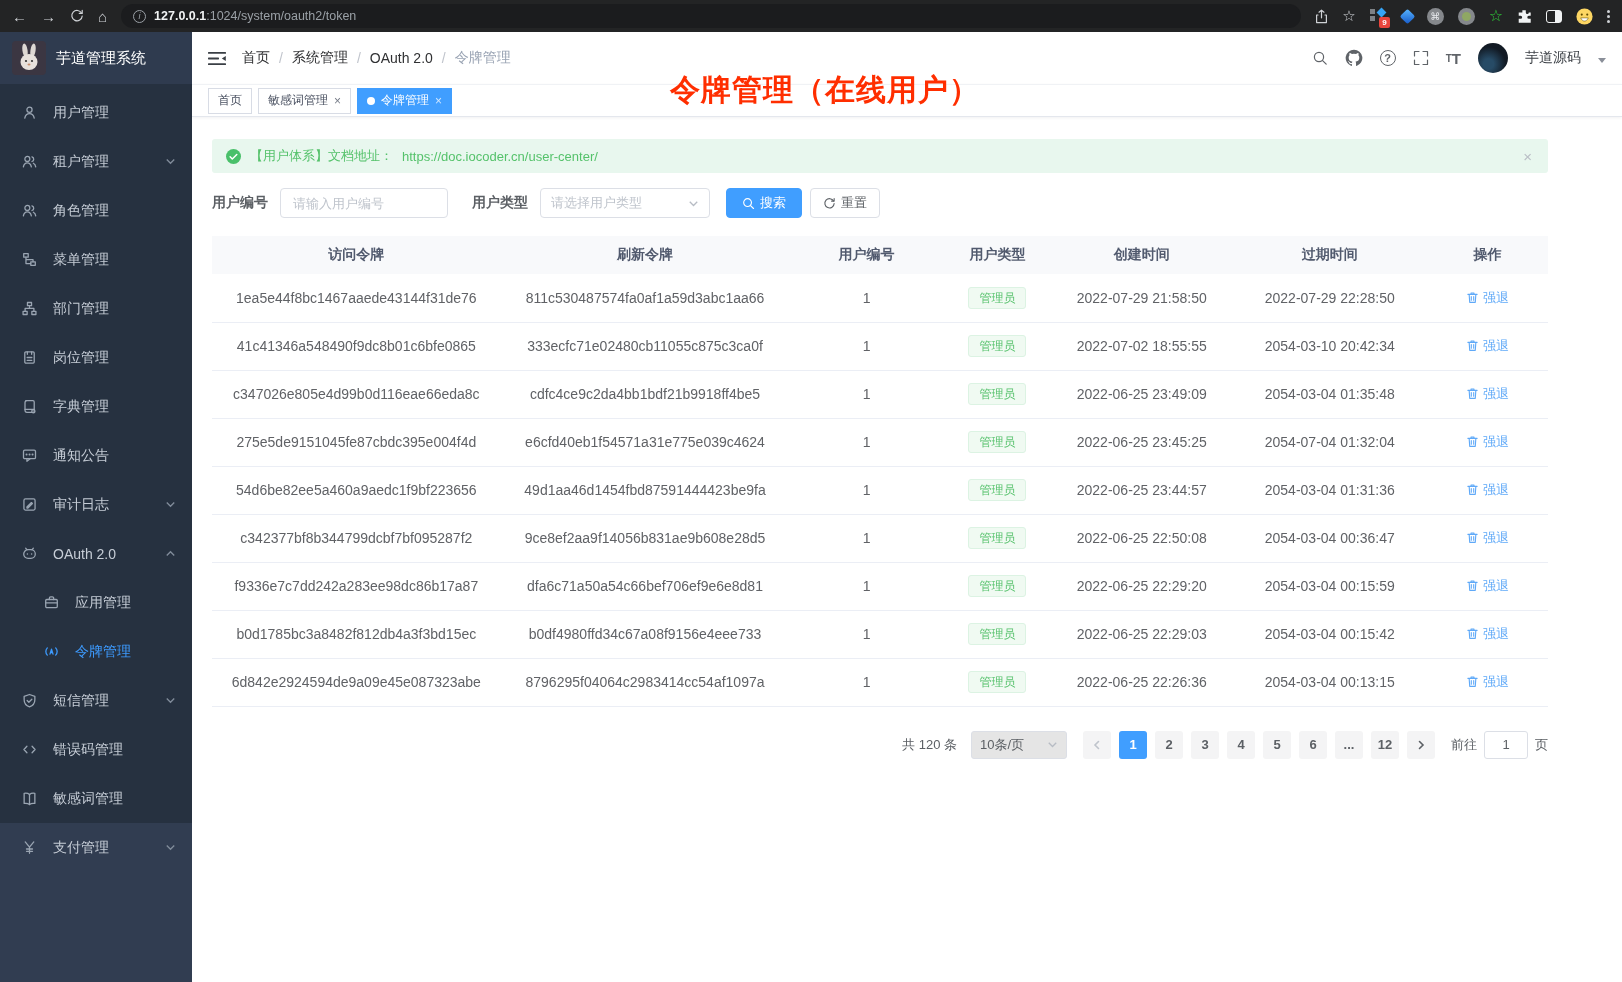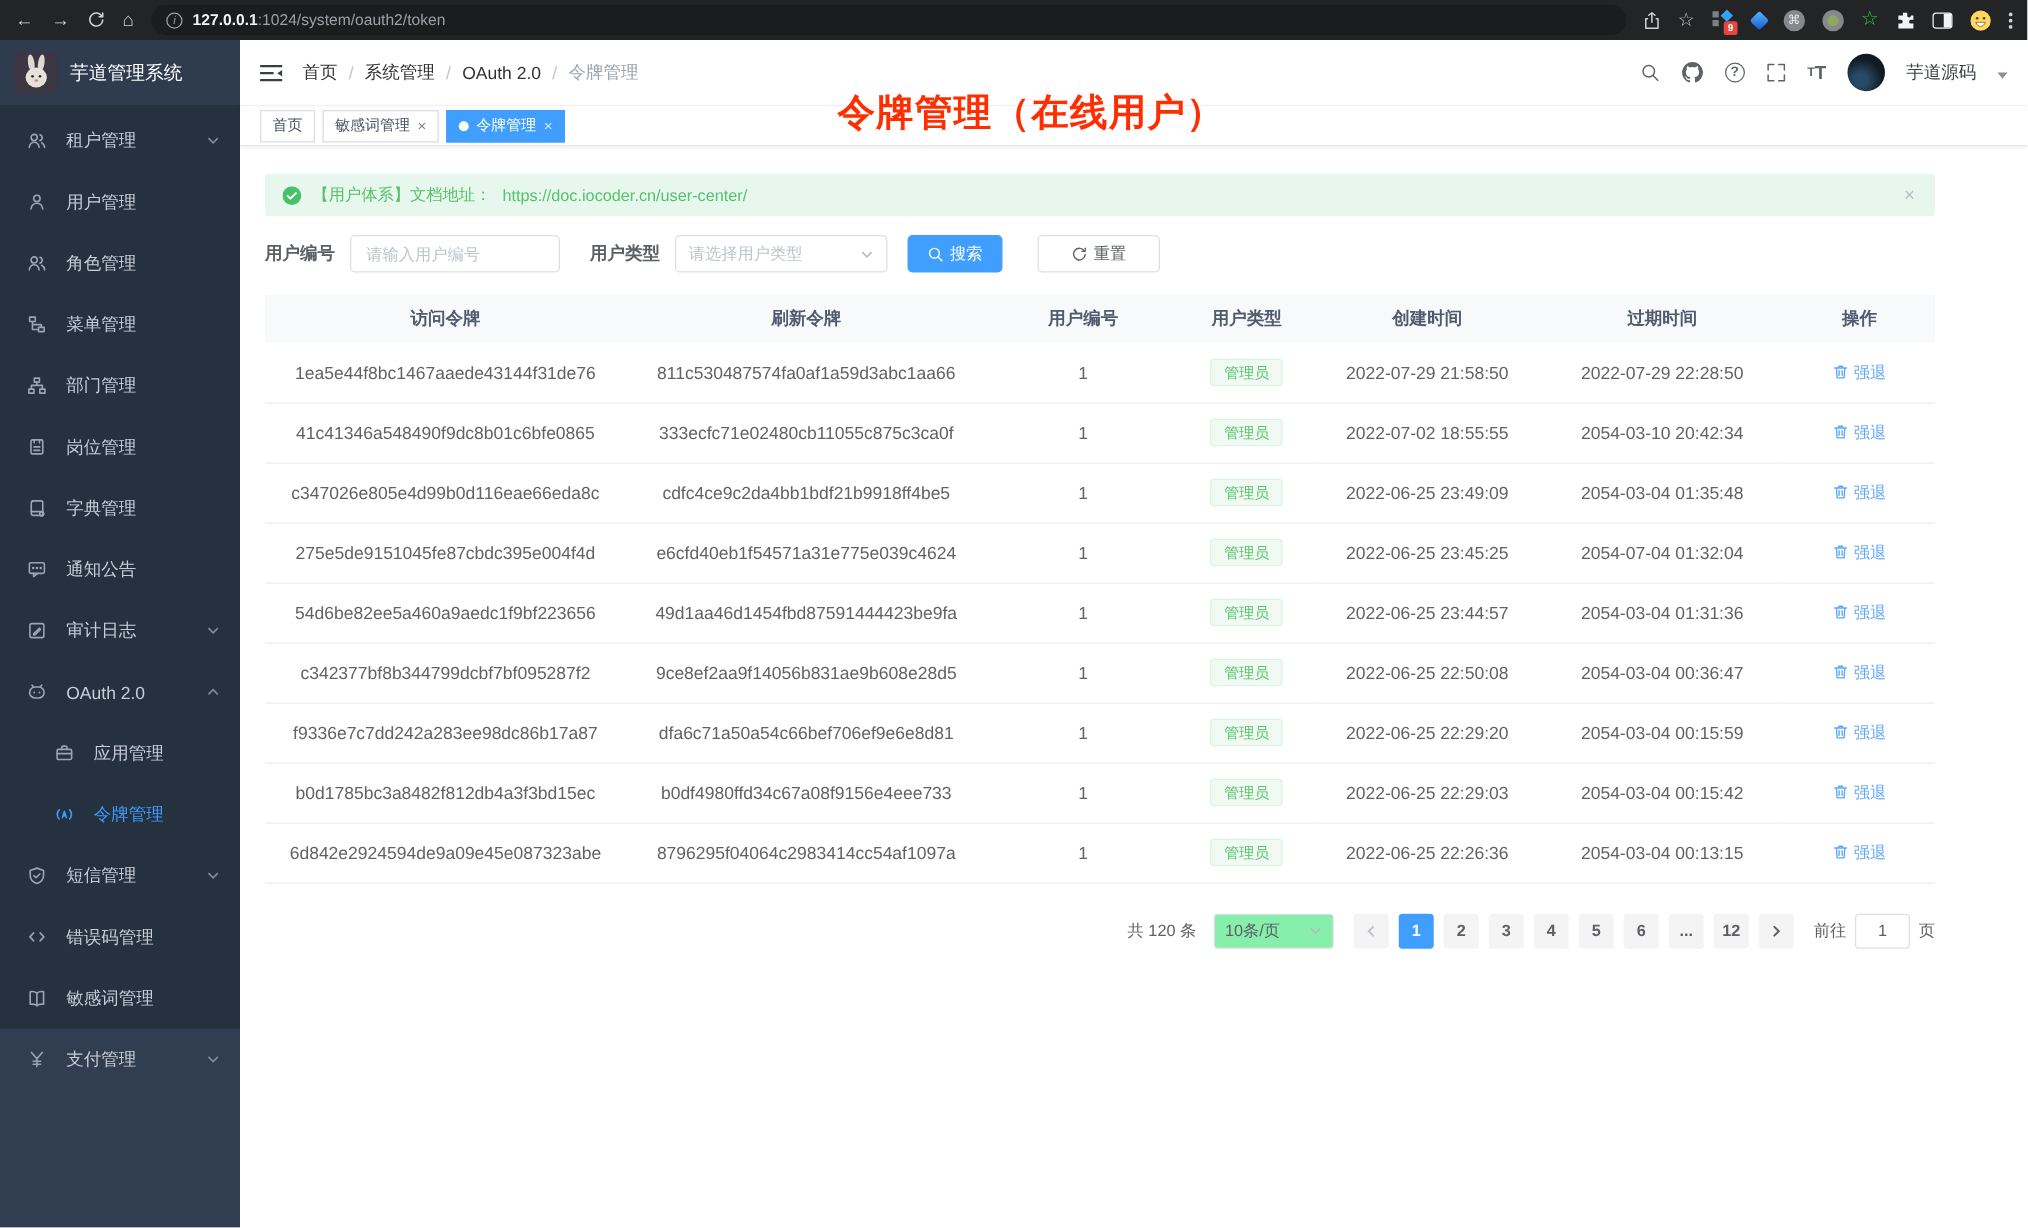--- a/index.html
+++ b/index.html
@@ -81,32 +81,32 @@
 
   .filters { display:flex; align-items:center; margin-top:15px; font-size:14px; }
   .flabel { font-weight:700; color:#5c6065; margin-right:12px; }
   .flabel.ml { margin-left:24px; }
   .finput { width:168px; height:30px; border:1px solid #dcdfe6; border-radius:4px; padding:0 12px; font-size:13px; color:#606266; outline:none; }
   .finput::placeholder { color:#bfc4cc; }
   .fselect { width:170px; height:30px; border:1px solid #dcdfe6; border-radius:4px; display:flex; align-items:center; justify-content:space-between; padding:0 10px; color:#bfc4cc; font-size:13px; cursor:pointer; background:#fff; }
   .fselect .chev { color:#b7bcc4; }
   .btn { height:30px; border-radius:4px; font-size:13px; display:inline-flex; align-items:center; gap:5px; cursor:pointer; font-family:inherit; }
   .btn-primary { background:#409eff; border:1px solid #409eff; color:#fff; padding:0 15px; margin-left:16px; }
-  .btn-plain { background:#fff; border:1px solid #dcdfe6; color:#5c6065; padding:0 26px; margin-left:28px; }
+  .btn-plain { background:#fff; border:1px solid #dcdfe6; color:#5c6065; padding:0 12px; margin-left:8px; }
 
   table.grid { width:100%; border-collapse:collapse; margin-top:18px; font-size:14px; color:#606266; table-layout:fixed; }
   .grid th { background:#f8f9fb; height:38px; font-weight:700; color:#515a6e; font-size:14px; text-align:center; }
   .grid td { height:48px; text-align:center; border-bottom:1px solid #ebeef5; overflow:hidden; white-space:nowrap; }
   .grid tr td:first-child, .grid tr th:first-child { }
   .badge { display:inline-block; background:#f0faf2; border:1px solid #dcf3e3; color:#57c26d; font-size:12px; padding:3px 10px; border-radius:3px; line-height:1.2; }
   .kick { color:#5fa9f8; font-size:13px; display:inline-flex; align-items:center; gap:4px; cursor:pointer; justify-content:center; }
 
   .pagination { display:flex; align-items:center; justify-content:flex-end; margin-top:24px; gap:8px; font-size:13px; color:#5c6065; }
   .ptotal { margin-right:6px; }
-  .psize { width:96px; height:28px; border:1px solid #dcdfe6; border-radius:3px; display:flex; align-items:center; justify-content:space-between; padding:0 8px; color:#5c6065; cursor:pointer; background:#86efac; margin-right:8px; }
+  .psize { width:96px; height:28px; border:1px solid #dcdfe6; border-radius:3px; display:flex; align-items:center; justify-content:space-between; padding:0 8px; color:#5c6065; cursor:pointer; background:#e5e5e5; margin-right:8px; }
   .psize .chev { color:#b7bcc4; }
   .pbtn { min-width:28px; height:28px; border-radius:3px; background:#f4f4f5; display:inline-flex; align-items:center; justify-content:center; font-weight:700; color:#5c6065; cursor:pointer; padding:0 4px; }
   .pbtn.active { background:#409eff; color:#fff; }
   .pbtn.prev { color:#bfc4cc; }
   .pgoto { display:flex; align-items:center; gap:7px; margin-left:8px; }
   .pgoto input { width:44px; height:28px; border:1px solid #dcdfe6; border-radius:3px; text-align:center; font-size:13px; color:#5c6065; outline:none; }
 </style>
 </head>
 <body>
 
@@ -177,40 +177,40 @@
           <circle cx="14" cy="20" r="1.1" fill="#333"></circle>
           <circle cx="20" cy="20" r="1.1" fill="#333"></circle>
           <ellipse cx="17" cy="23.4" rx="1.5" ry="1" fill="#c98f6e"></ellipse>
         </svg>
       <span class="logo-title">芋道管理系统</span>
     </div>
     <nav class="menu">
         <div class="menu-item">
           <span class="mi-icon">
             <svg viewBox="0 0 14 14" class="ic">
+              <circle cx="7" cy="4.4" r="2.4"></circle>
+              <path d="M2.6 12.2c.5-2.6 2.3-4.2 4.4-4.2s3.9 1.6 4.4 4.2"></path>
+            </svg>
+          </span>
+          <span class="mi-label">用户管理</span>
+        </div>
+        <div class="menu-item">
+          <span class="mi-icon">
+            <svg viewBox="0 0 14 14" class="ic">
               <circle cx="5" cy="4.6" r="2.3"></circle>
               <path d="M1.3 12c.4-2.3 1.9-3.8 3.7-3.8s3.3 1.5 3.7 3.8"></path>
               <path d="M9.3 2.6a2.3 2.3 0 0 1 0 4.4M10.6 8.6c1.2.6 2 1.9 2.2 3.4"></path>
             </svg>
           </span>
           <span class="mi-label">租户管理</span>
           <span class="mi-chevron">
             <svg width="11" height="11" viewBox="0 0 10 10" fill="none" stroke="currentColor" stroke-width="1.2" style="transform:none">
               <path d="M1.6 3.2L5 6.6l3.4-3.4"></path>
             </svg>
           </span>
-        </div>
-        <div class="menu-item">
-          <span class="mi-icon">
-            <svg viewBox="0 0 14 14" class="ic">
-              <circle cx="7" cy="4.4" r="2.4"></circle>
-              <path d="M2.6 12.2c.5-2.6 2.3-4.2 4.4-4.2s3.9 1.6 4.4 4.2"></path>
-            </svg>
-          </span>
-          <span class="mi-label">用户管理</span>
         </div>
         <div class="menu-item">
           <span class="mi-icon">
             <svg viewBox="0 0 14 14" class="ic">
               <circle cx="5" cy="4.6" r="2.3"></circle>
               <path d="M1.3 12c.4-2.3 1.9-3.8 3.7-3.8s3.3 1.5 3.7 3.8"></path>
               <path d="M9.3 2.6a2.3 2.3 0 0 1 0 4.4M10.6 8.6c1.2.6 2 1.9 2.2 3.4"></path>
             </svg>
           </span>
           <span class="mi-label">角色管理</span>

